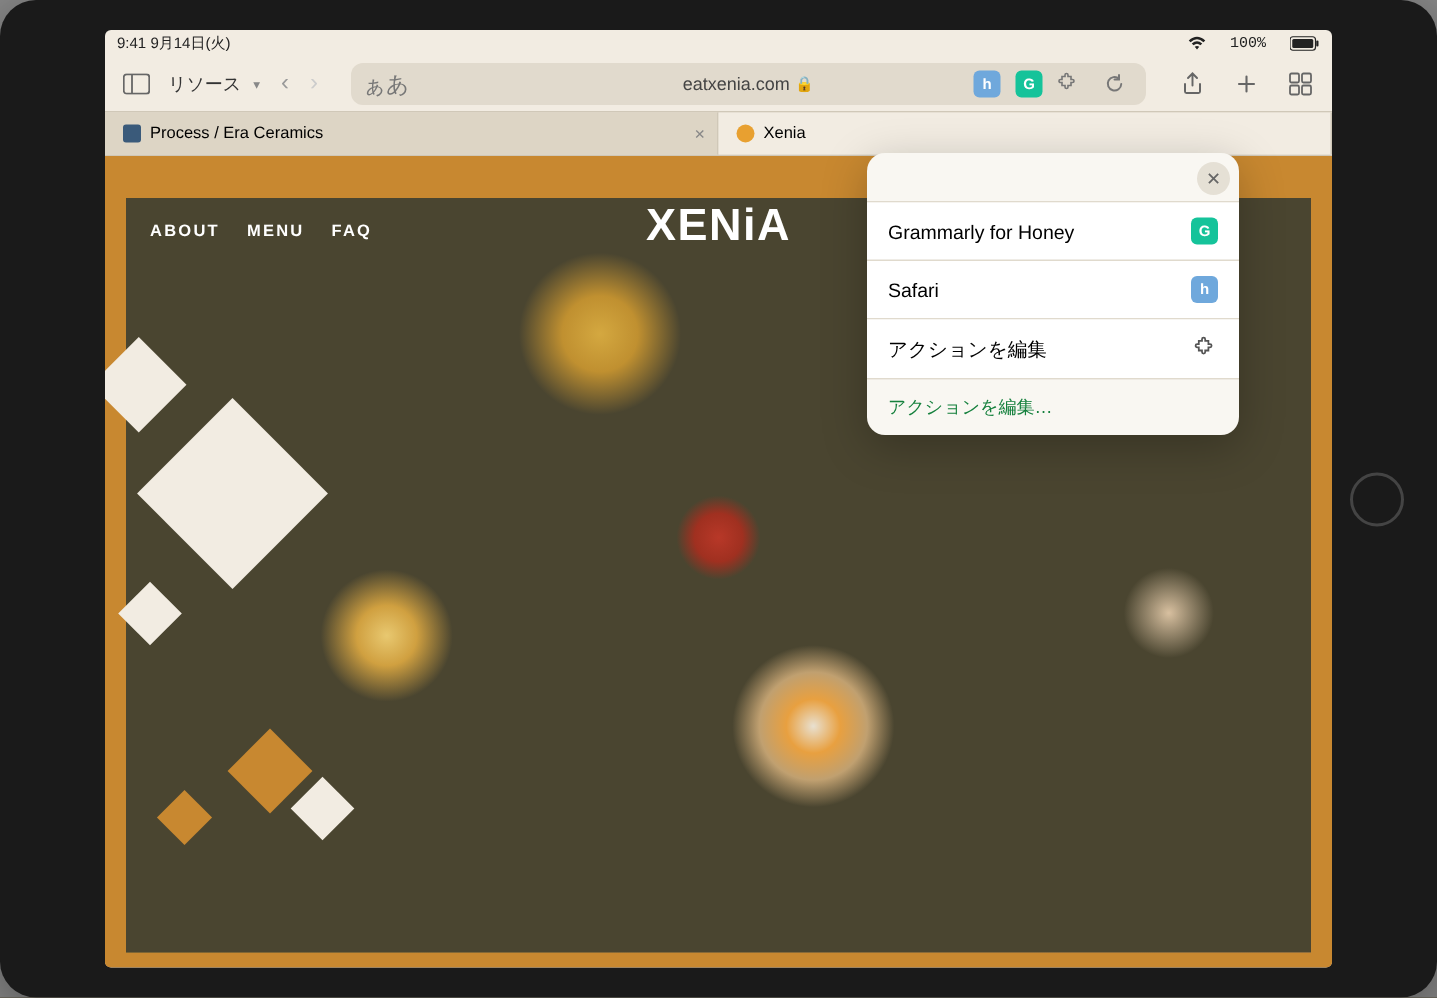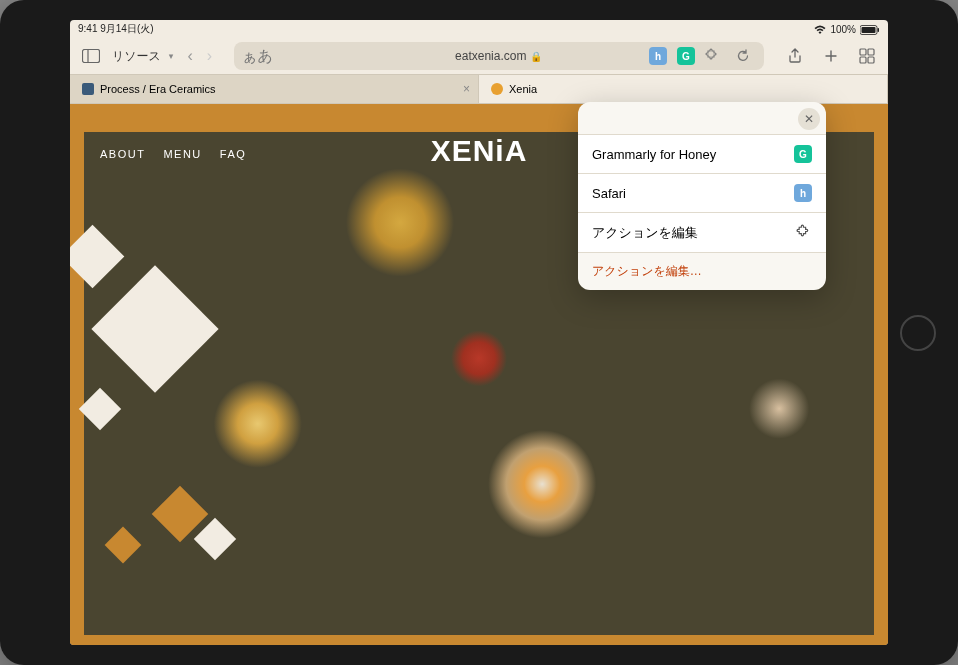--- a/index.html
+++ b/index.html
@@ -30,21 +30,21 @@
       background: #f2ece2;
       border-radius: 4px;
       overflow: hidden;
       position: relative;
     }
     .status-bar {
       height: 18px; display: flex; justify-content: space-between;
       align-items: center; padding: 0 8px; font-size: 10px;
       color: #222;
     }
-    .status-right { display: flex; align-items: flex-end; gap: 4px; }
+    .status-right { display: flex; align-items: center; gap: 16px; font-family: Liberation Mono, monospace; }
     .wifi-icon, .battery-icon { display: inline-flex; }
     .toolbar {
       height: 36px; display: flex; align-items: center;
       padding: 0 8px; gap: 8px;
     }
     .tb-btn { 
       width: 26px; height: 26px; display: flex;
       align-items: center; justify-content: center;
       color: #5e5e5e; cursor: pointer;
     }
@@ -107,21 +107,21 @@
         radial-gradient(circle 50px at 88% 55%, #d8c0a0 0%, transparent 60%),
         radial-gradient(circle 40px at 50% 45%, #b83828 0%, #a03020 40%, transparent 70%),
         #4a4530;
     }
     .xenia-nav {
       position: absolute; top: 44px; left: 30px;
       display: flex; gap: 18px;
       font-size: 11px; letter-spacing: 1.5px;
       color: #fff; font-weight: 500;
     }
-    .xenia-nav span { cursor: pointer; }
+    .xenia-nav span { cursor: pointer; font-weight: bold; }
     .xenia-logo {
       position: absolute; top: 30px; left: 50%;
       transform: translateX(-50%);
       font-size: 30px; font-weight: 800;
       color: #fff; letter-spacing: 1px;
     }
     .geo-pattern {
       position: absolute; left: -20px; top: 60px;
       width: 220px; height: 360px;
       pointer-events: none;
@@ -155,21 +155,21 @@
     .popover-item {
       display: flex; align-items: center;
       justify-content: space-between;
       padding: 10px 14px; font-size: 13px;
       border-bottom: 0.5px solid #e0dacd;
       cursor: pointer;
       background: #fff;
     }
     .popover-link {
       padding: 10px 14px; font-size: 12px;
-      color: #c2410c; cursor: pointer;
+      color: #15803d; cursor: pointer;
     }
   </style>
 </head>
 <body>
 
 <div class="ipad-frame">
   <div class="home-button"></div>
   <div class="screen">
 
     <div class="status-bar">

